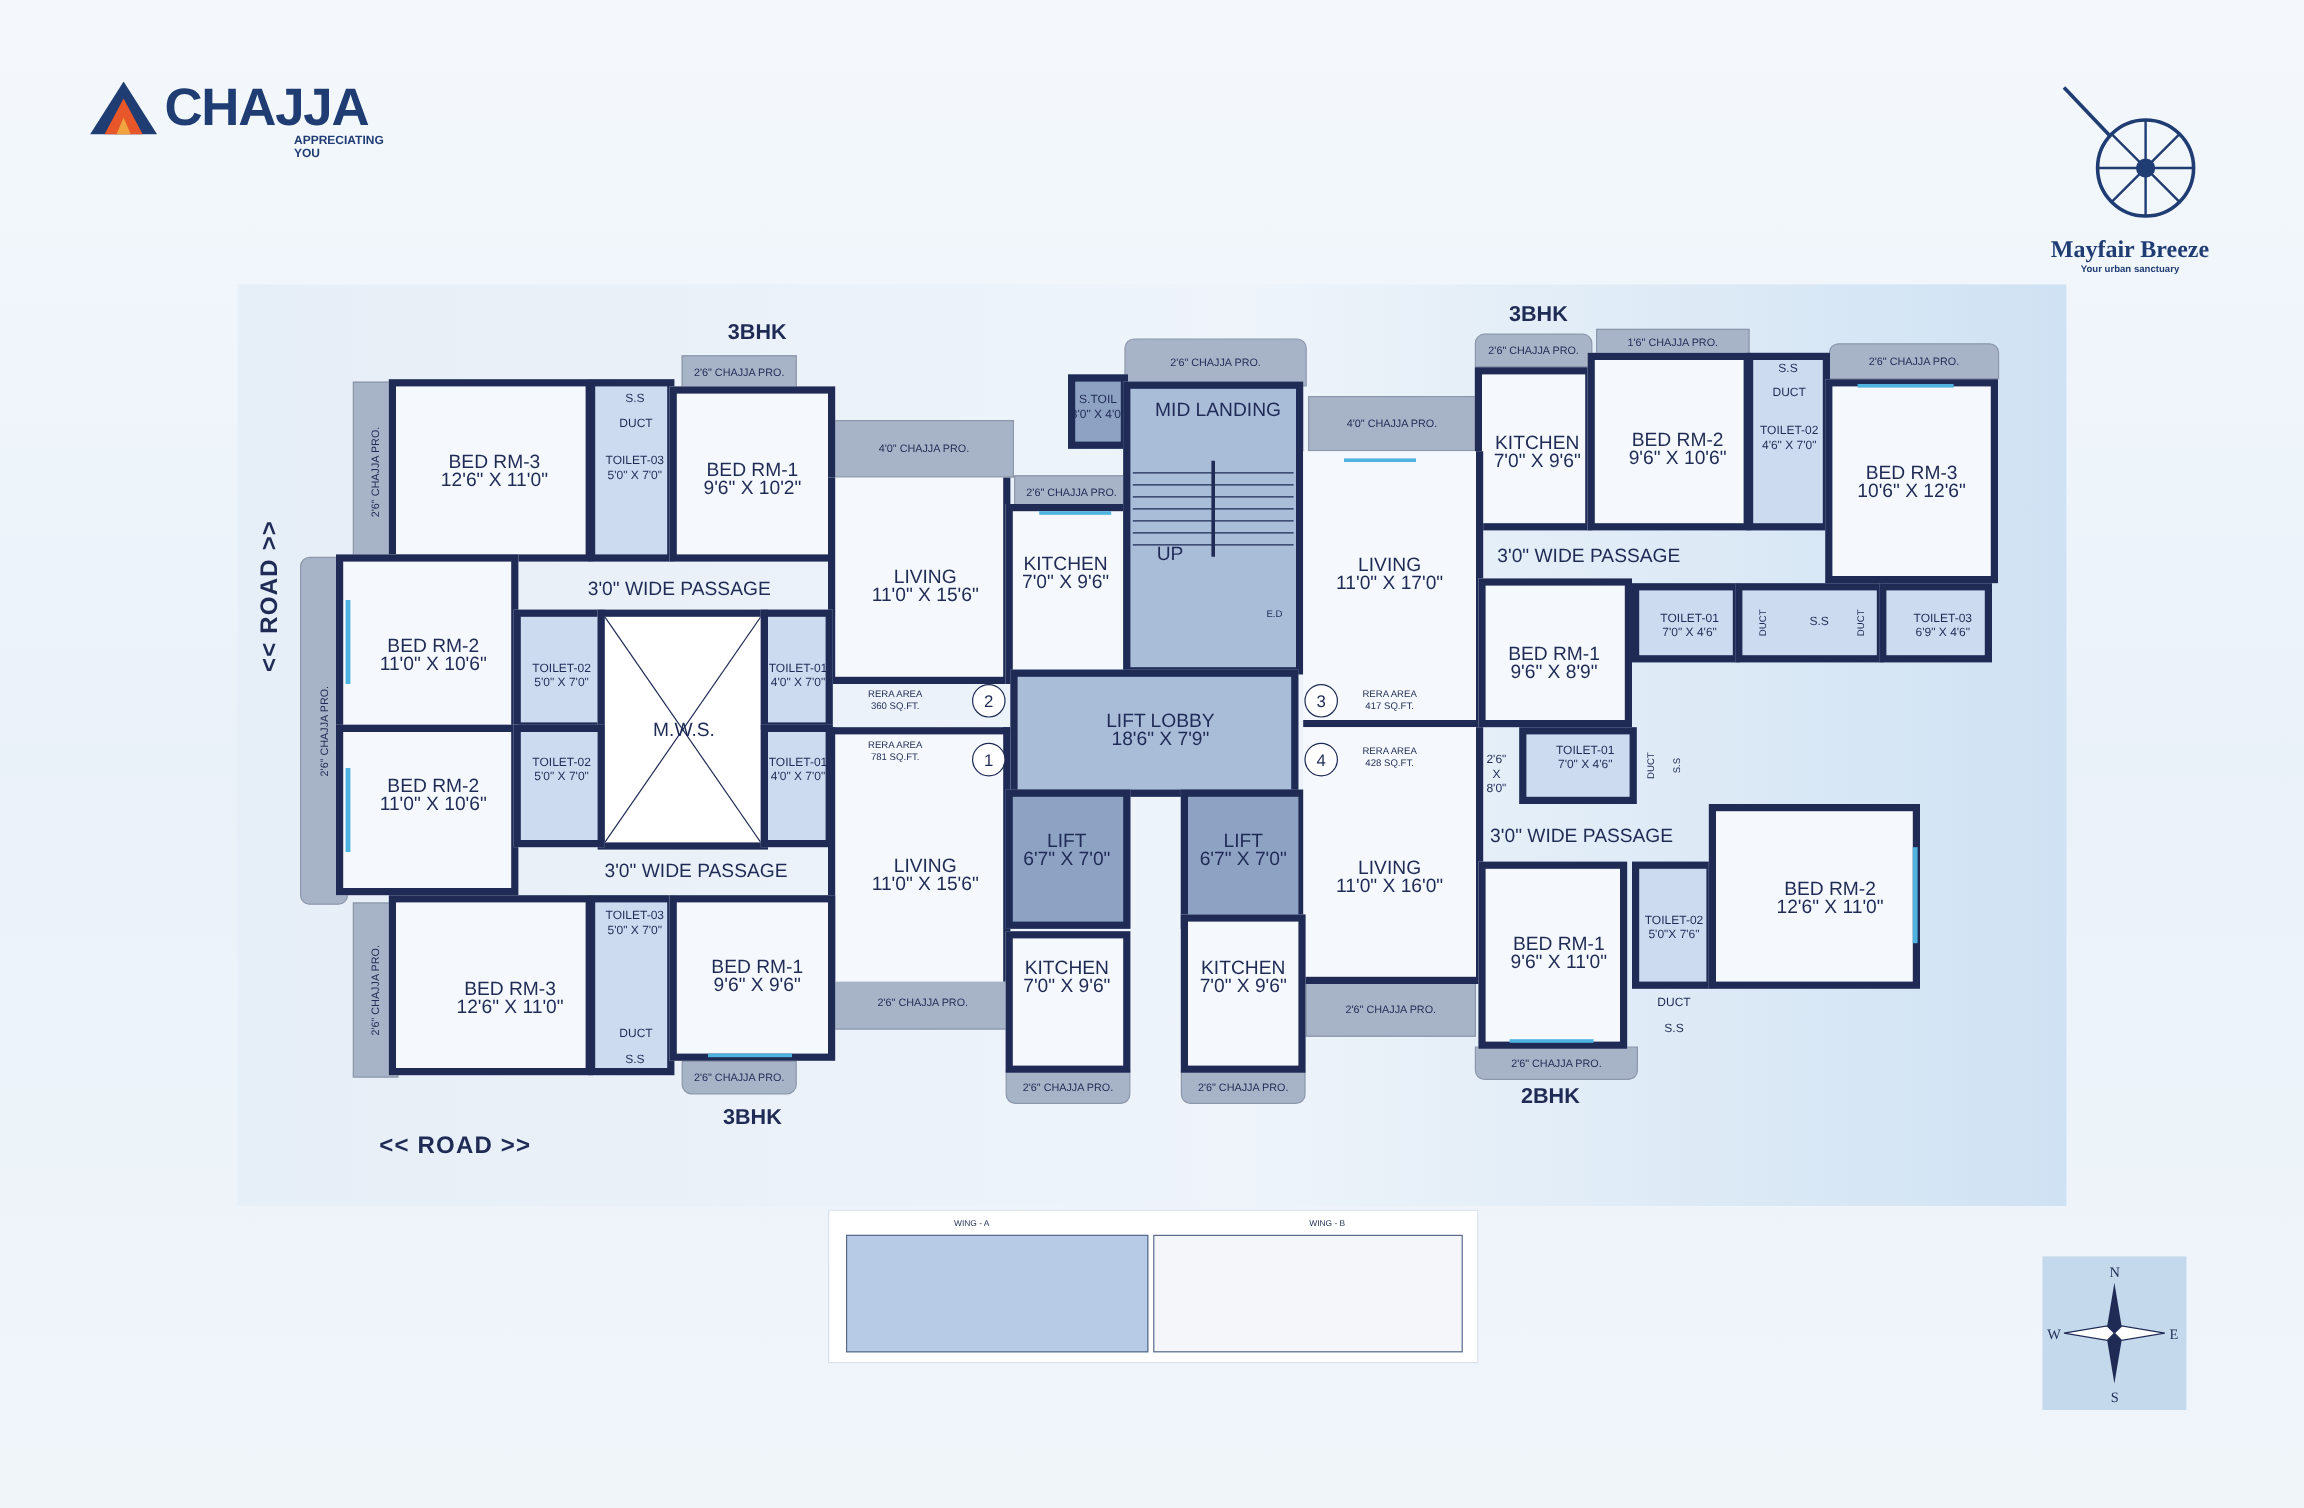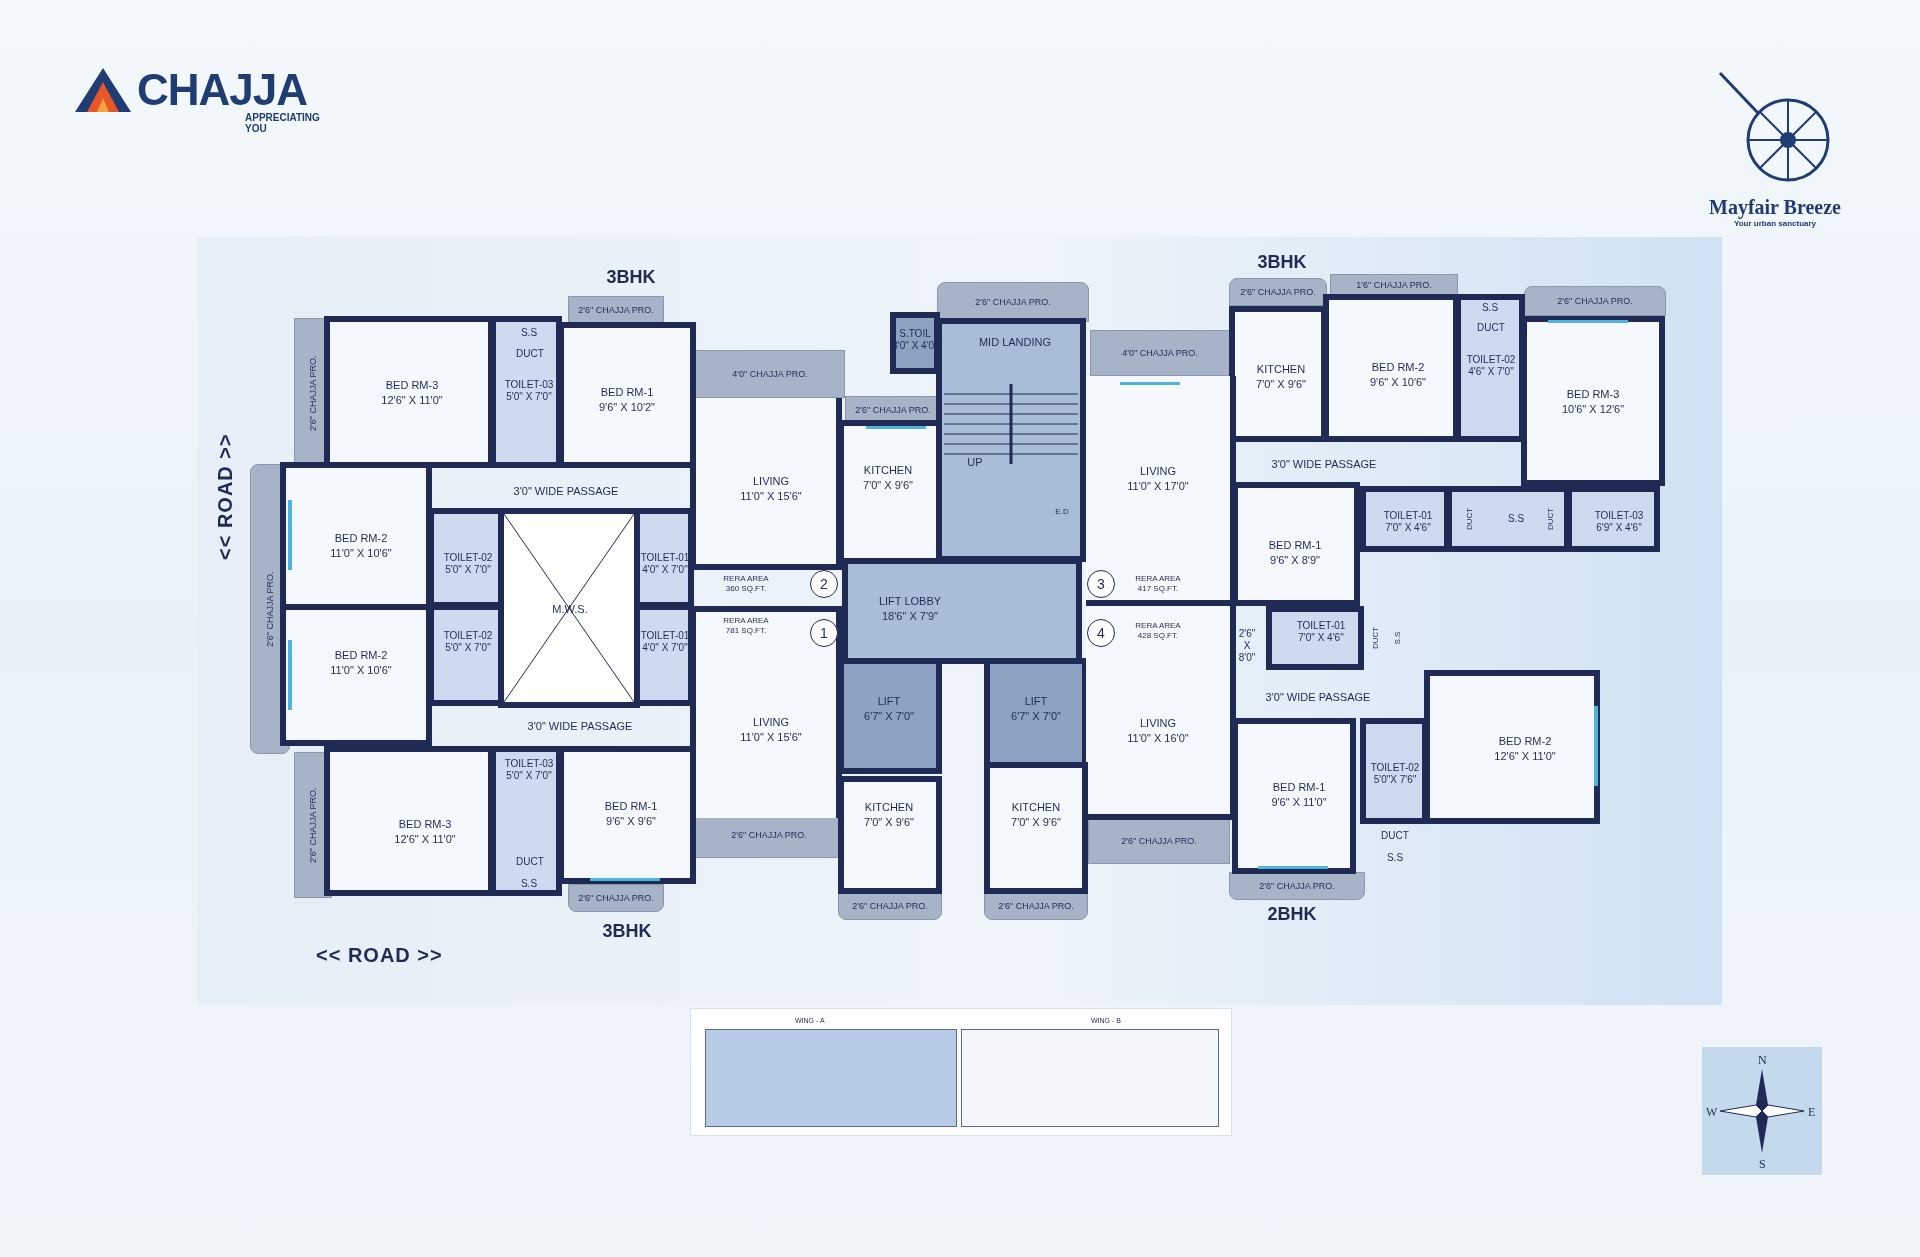--- a/index.html
+++ b/index.html
@@ -17,21 +17,21 @@
   .proj-name { font-family:"Liberation Serif", serif; font-weight:bold; color:#1f3c73; font-size:20px; margin-top:4px; }
   .proj-tag { font-size:8px; color:#1f3c73; font-weight:bold; }
   .plan-area { left:198px; top:237px; width:1524px; height:768px;
     background: linear-gradient(90deg,#e6eef7 0%, #eef4fa 55%, #cfe2f3 100%); }
   .room { position:absolute; background:#f5f8fc; border:6px solid #1f2b55; box-sizing:border-box; }
   .room.wet { background:#cddbf0; }
   .room.dark { background:#8ea3c4; }
   .room.lobby { background:#a9bcd8; }
   .chajja { position:absolute; background:#a7b3c7; border:1px solid #8c97ab; box-sizing:border-box;
     font-size:9px; color:#1f2b55; display:flex; align-items:center; justify-content:center; }
-  .lbl { position:absolute; font-size:11px; color:#1f2b55; text-align:center; line-height:15px; transform:translate(-50%,-50%); white-space:nowrap; }
+  .lbl { position:absolute; font-size:16px; color:#1f2b55; text-align:center; line-height:15px; transform:translate(-50%,-50%); white-space:nowrap; }
   .lbl.sm { font-size:10px; line-height:12px; }
   .lbl.xs { font-size:8px; line-height:10px; }
   .hdr { position:absolute; font-size:18px; font-weight:bold; color:#1f2b55; transform:translate(-50%,-50%); }
   .circle-no { position:absolute; width:26px; height:26px; border-radius:50%; border:1.5px solid #1f2b55;
     background:#fff; font-size:14px; color:#1f2b55; display:flex; align-items:center; justify-content:center; transform:translate(-50%,-50%); }
   .window { position:absolute; background:#4fb3e0; }
   .title-block { left:115px; top:1105px; font-family:"Liberation Serif", serif; font-weight:bold; color:#1f2b55; font-size:30px; line-height:42px; }
   .title-block sup { font-size:16px; }
   .keyplan { left:690px; top:1008px; width:540px; height:126px; background:#fff; border:1px solid #d8e0ea; }
   .compass { left:1702px; top:1047px; width:120px; height:128px; background:#c5d9ec; }
@@ -240,21 +240,21 @@
     <div>7'0" X 9'6"</div>
   </div>
 
 <div class="lbl sm" style="left:915px;top:340px">
     <div>S.TOIL</div>
     <div>3'0" X 4'0"</div>
   </div>
 <div class="lbl" style="left:1015px;top:342px">MID LANDING</div>
 <div class="lbl" style="left:975px;top:462px">UP</div>
 <div class="lbl xs" style="left:1062px;top:512px">E.D</div>
-<div class="lbl" style="left:910px;top:609px">
+<div class="lbl" style="left:967px;top:609px">
     <div>LIFT LOBBY</div>
     <div>18'6" X 7'9"</div>
   </div>
 <div class="lbl" style="left:889px;top:709px">
     <div>LIFT</div>
     <div>6'7" X 7'0"</div>
   </div>
 <div class="lbl" style="left:1036px;top:709px">
     <div>LIFT</div>
     <div>6'7" X 7'0"</div>

